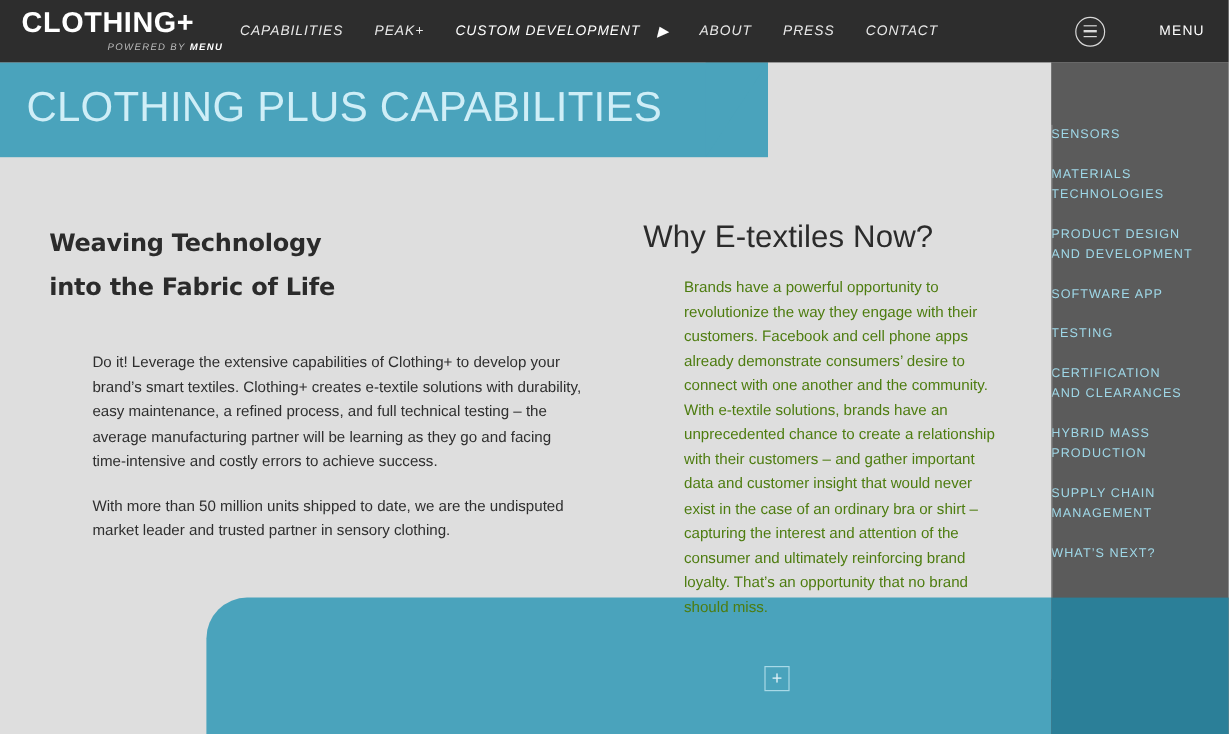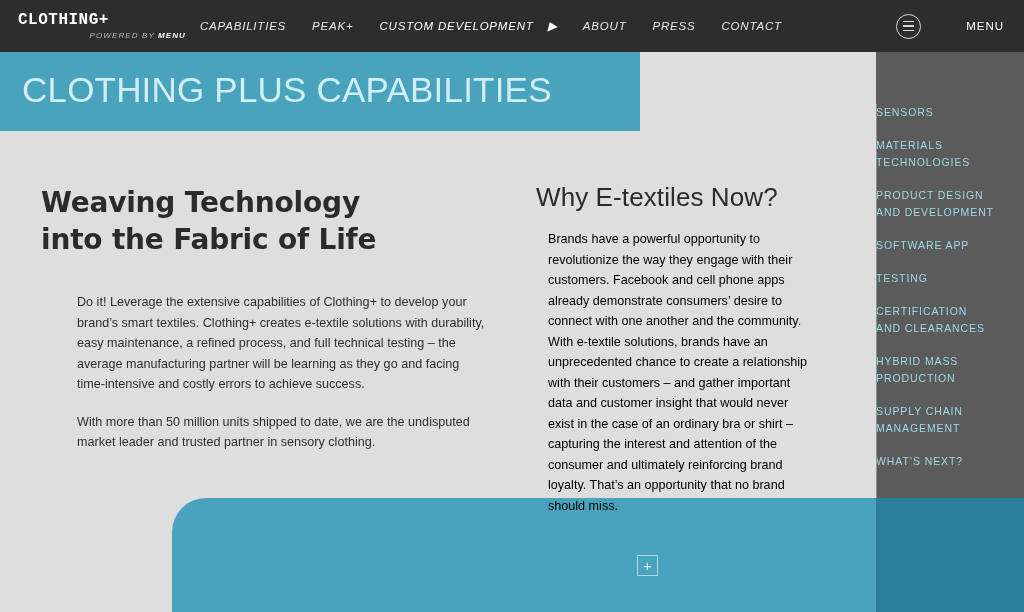--- a/index.html
+++ b/index.html
@@ -22,24 +22,24 @@
     background: #2d2d2d;
     display: flex; align-items: center;
     z-index: 20;
   }
   .logo-wrap {
     width: 190px; padding-left: 18px;
     display: flex; flex-direction: column; justify-content: center;
   }
   .logo-main {
     color: #ffffff;
-    font-size: 16px;
+    font-size: 24px;
     font-weight: bold;
     letter-spacing: 0.5px;
-    font-family: Liberation Mono, monospace;
+    font-family: Liberation Sans, sans-serif;
     line-height: 1;
   }
   .logo-sub {
     margin-top: 3px;
     font-size: 8px;
     letter-spacing: 1.1px;
     color: #b9b9b9;
     font-style: italic;
     text-align: right;
     padding-right: 4px;
@@ -147,21 +147,21 @@
 
   
   .col-left {
     position: absolute;
     top: 184px; left: 41px;
     width: 450px;
     z-index: 5;
   }
   .headline {
     font-family: "DejaVu Sans", sans-serif;
-    font-size: 28px;
+    font-size: 20px;
     line-height: 37px;
     color: #2b2b2b;
     font-weight: bold;
     letter-spacing: -0.2px;
   }
   .left-body {
     margin-top: 34px;
     margin-left: 36px;
     width: 412px;
     font-size: 12.6px;
@@ -178,25 +178,25 @@
     z-index: 5;
   }
   .subhead {
     font-size: 26px;
     color: #2b2b2b;
     letter-spacing: 0.1px;
     font-family: "Liberation Sans", sans-serif;
   }
   .right-body {
     margin-top: 16px;
-    margin-left: 12px;
+    margin-left: 34px;
     width: 262px;
     font-size: 12.6px;
     line-height: 20.5px;
-    color: #000000;
+    color: #4d7c0f;
   }
 
   
   .teal-panel {
     position: absolute;
     left: 172px; top: 498px;
     width: 704px; height: 114px;
     background: #4aa3bc;
     border-top-left-radius: 34px;
     z-index: 4;

